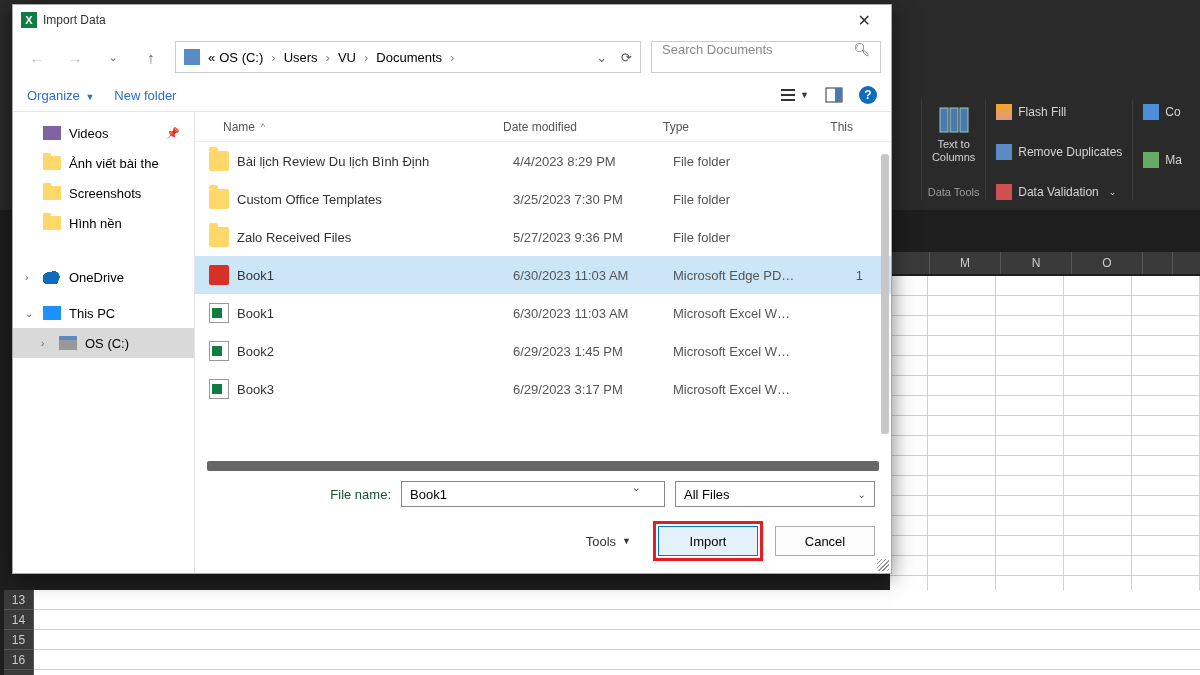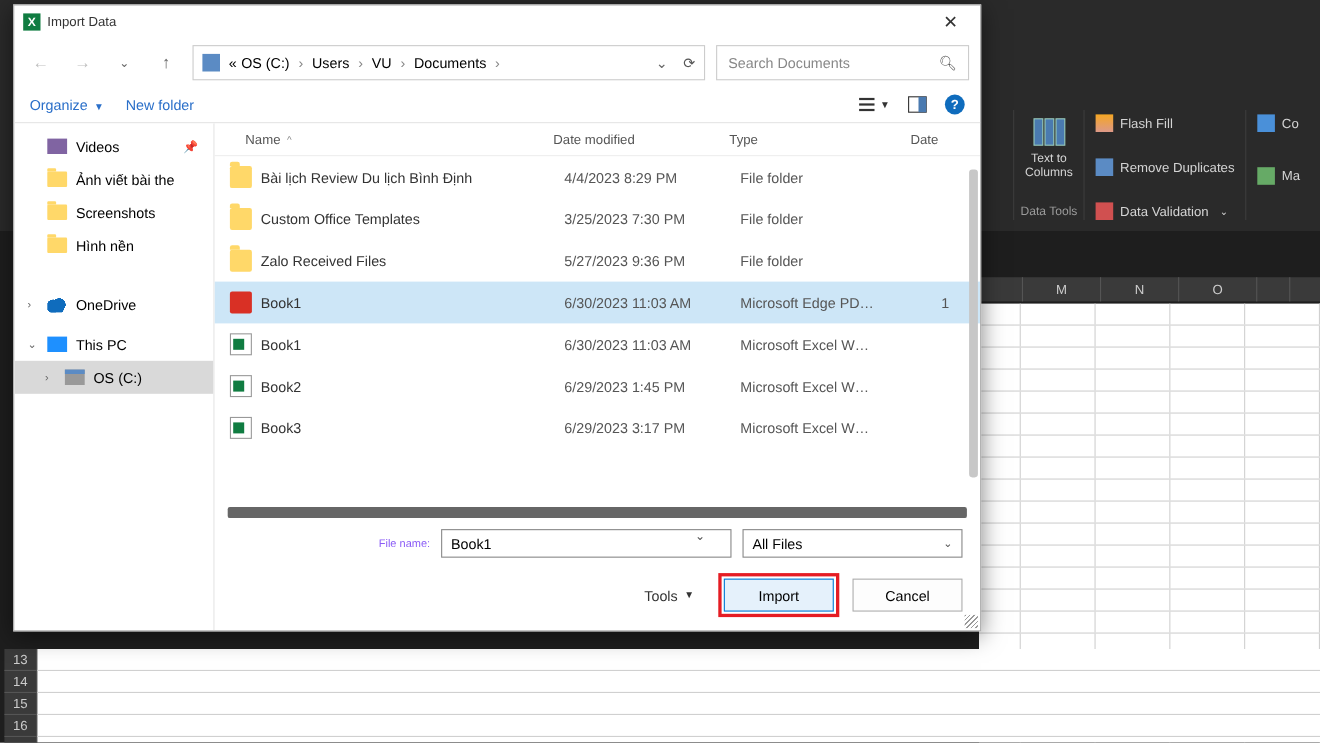--- a/index.html
+++ b/index.html
@@ -35,21 +35,21 @@
   .titlebar .close { font-size: 16px; padding: 4px 12px; cursor: default; color: #333; }
 
   .navrow { height: 44px; display: flex; align-items: center; gap: 10px; padding: 0 10px; }
   .navbtn { width: 28px; height: 28px; display: flex; align-items: center; justify-content: center; color: #666; font-size: 15px; }
   .navbtn.disabled { color: #c0c0c0; }
   .addr { flex: 1; height: 32px; border: 1px solid #ccc; display: flex; align-items: center; padding: 0 8px; font-size: 13px; gap: 4px; }
   .addr .disk { width: 16px; height: 16px; background: #5b8bc4; margin-right: 4px; }
   .addr .sep { color: #888; margin: 0 4px; }
   .addr .drop { margin-left: auto; color: #666; }
   .addr .refresh { margin-left: 10px; color: #555; }
-  .search { width: 230px; height: 32px; border: 1px solid #ccc; display: flex; align-items: center; padding: 0 10px; font-size: 13px; color: #888; }
+  .search { width: 230px; height: 32px; border: 1px solid #ccc; display: flex; padding: 0 10px; font-size: 13px; color: #888; }
   .search .mag { margin-left: auto; color: #555; }
 
   .toolbar2 { height: 32px; display: flex; align-items: center; gap: 20px; padding: 0 14px; font-size: 13px; color: #2a6fc9; }
   .toolbar2 .right { margin-left: auto; display: flex; align-items: center; gap: 16px; color: #333; }
   .toolbar2 .drop { font-size: 9px; margin-left: 2px; }
   .viewbtn { display: flex; align-items: center; gap: 4px; }
   .help-ico { width: 18px; height: 18px; border-radius: 50%; background: #0f6cbd; color: #fff; display: flex; align-items: center; justify-content: center; font-size: 12px; font-weight: bold; }
 
   .body { flex: 1; display: flex; border-top: 1px solid #e5e5e5; overflow: hidden; }
   .sidebar { width: 182px; border-right: 1px solid #e5e5e5; font-size: 13px; overflow: hidden; padding-top: 6px; }
@@ -88,21 +88,21 @@
   .ii.pdf { background: #d93025; border-radius: 2px; }
   .ii.xlsx { background: #fff; border: 1px solid #999; position: relative; }
   .ii.xlsx::after { content: ""; position: absolute; left: 2px; top: 4px; width: 10px; height: 10px; background: #107c41; }
 
   .hscroll { height: 10px; background: #666; margin: 4px 12px 0 12px; border-radius: 2px; }
 
   .vscroll { position: absolute; top: 12px; right: 2px; width: 8px; height: 280px; background: #c7c7c7; border-radius: 3px; }
 
   .footer { padding: 10px 16px 12px 16px; display: flex; flex-direction: column; gap: 14px; }
   .fnrow { display: flex; align-items: center; gap: 10px; }
-  .fnrow .lbl { font-size: 10px; color: #8b5cf6; width: 180px; text-align: right; }
+  .fnrow .lbl { font-size: 13px; color: #14532d; width: 180px; text-align: right; }
   .fnrow input { flex: 1; height: 26px; border: 1px solid #888; padding: 0 8px; font-size: 13px; }
   .fnrow .drop2 { position: absolute; right: 24px; pointer-events: none; color: #555; font-size: 11px;}
   .fnwrap { flex:1; position: relative; display:flex; }
   .filter { width: 200px; height: 26px; border: 1px solid #888; padding: 0 8px; font-size: 13px; display: flex; align-items: center; position: relative;}
   .filter .dd { position: absolute; right: 8px; font-size: 10px; color: #555; }
   .btnrow { display: flex; align-items: center; justify-content: flex-end; gap: 12px; }
   .tools { font-size: 13px; color: #333; margin-right: 10px; display: flex; align-items: center; gap:6px;}
   .btn { width: 100px; height: 30px; border: 1px solid #adadad; background: #fdfdfd; font-size: 13px; display: flex; align-items: center; justify-content: center; cursor: default; }
   .btn.primary { background: #e5f1fb; border: 1px solid #0078d4; }
   .highlight { border: 3px solid #e51c23; padding: 2px; }
@@ -417,21 +417,21 @@
     </div>
 
     <div class="filepane">
       <div class="fhead">
         <div class="cname">
             <span>Name</span> 
             <span class="sort">^</span>
           </div>
         <div class="cdate">Date modified</div>
         <div class="ctype">Type</div>
-        <div class="csize">Date</div>
+        <div class="csize">This</div>
       </div>
       <div class="flist" id="flist">
 
         <div class="frow">
             <span class="ii folder"></span>
             <span class="fname">Bài lịch Review Du lịch Bình Định</span>
             <span class="fdate">4/4/2023 8:29 PM</span>
             <span class="ftype">File folder</span>
             <span class="fsize"></span>
           </div>

